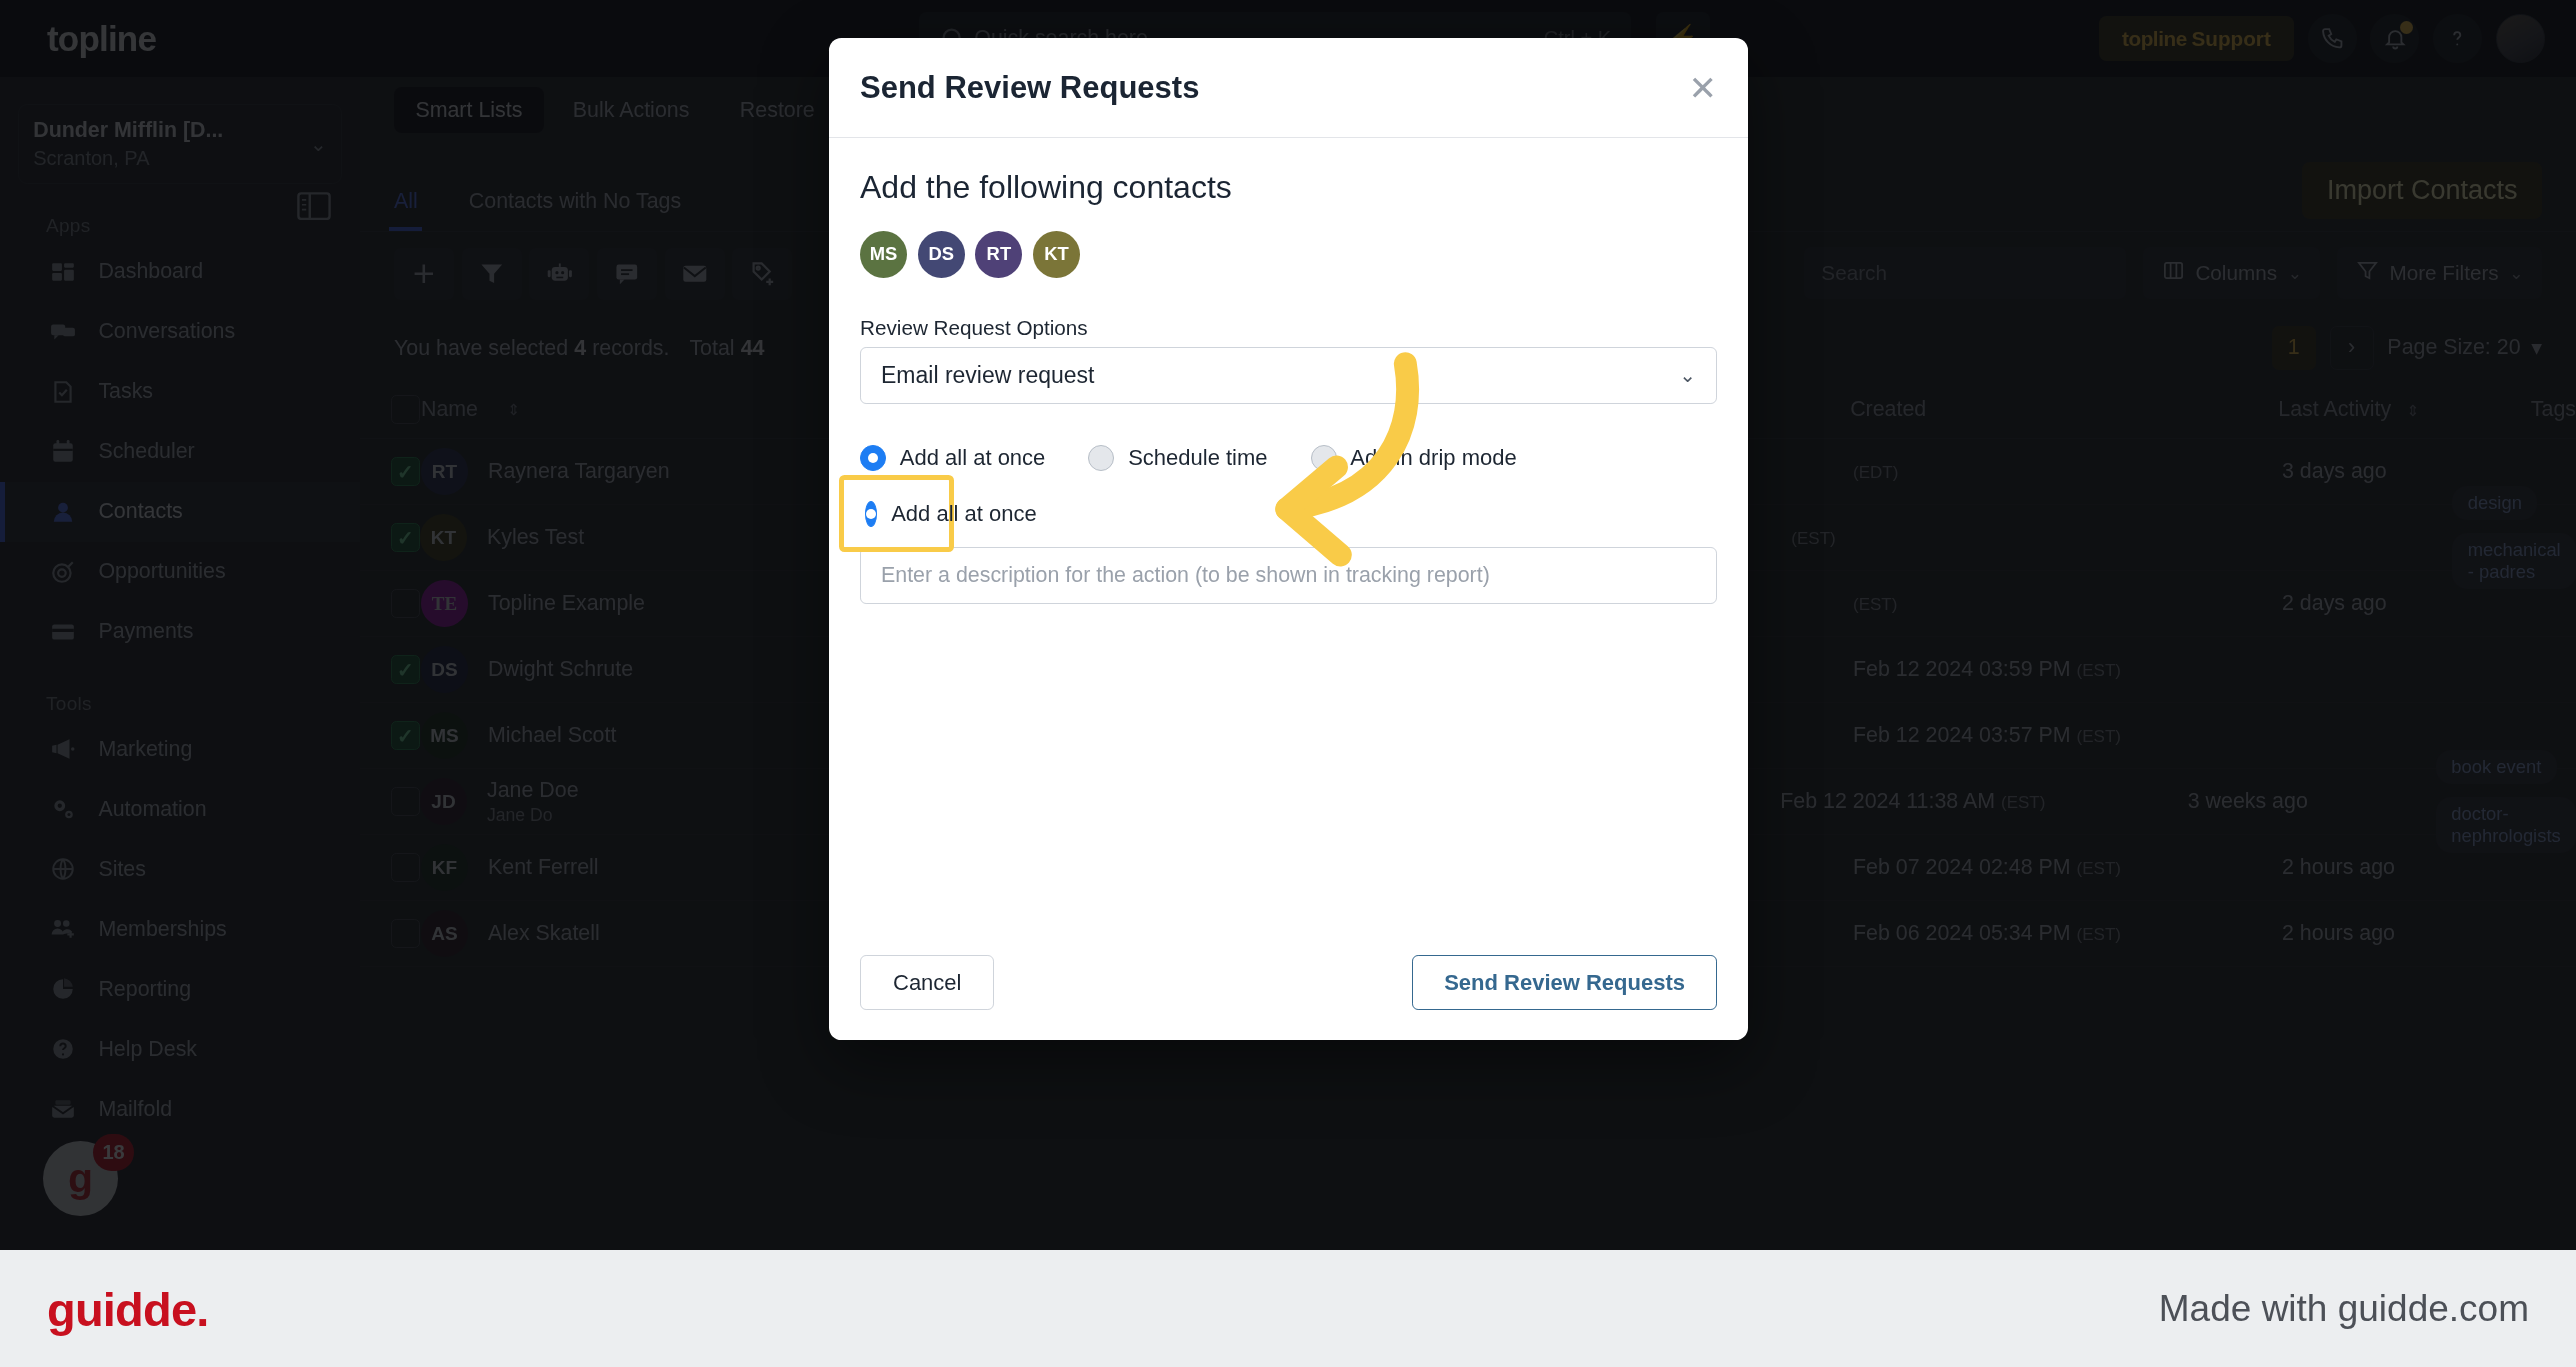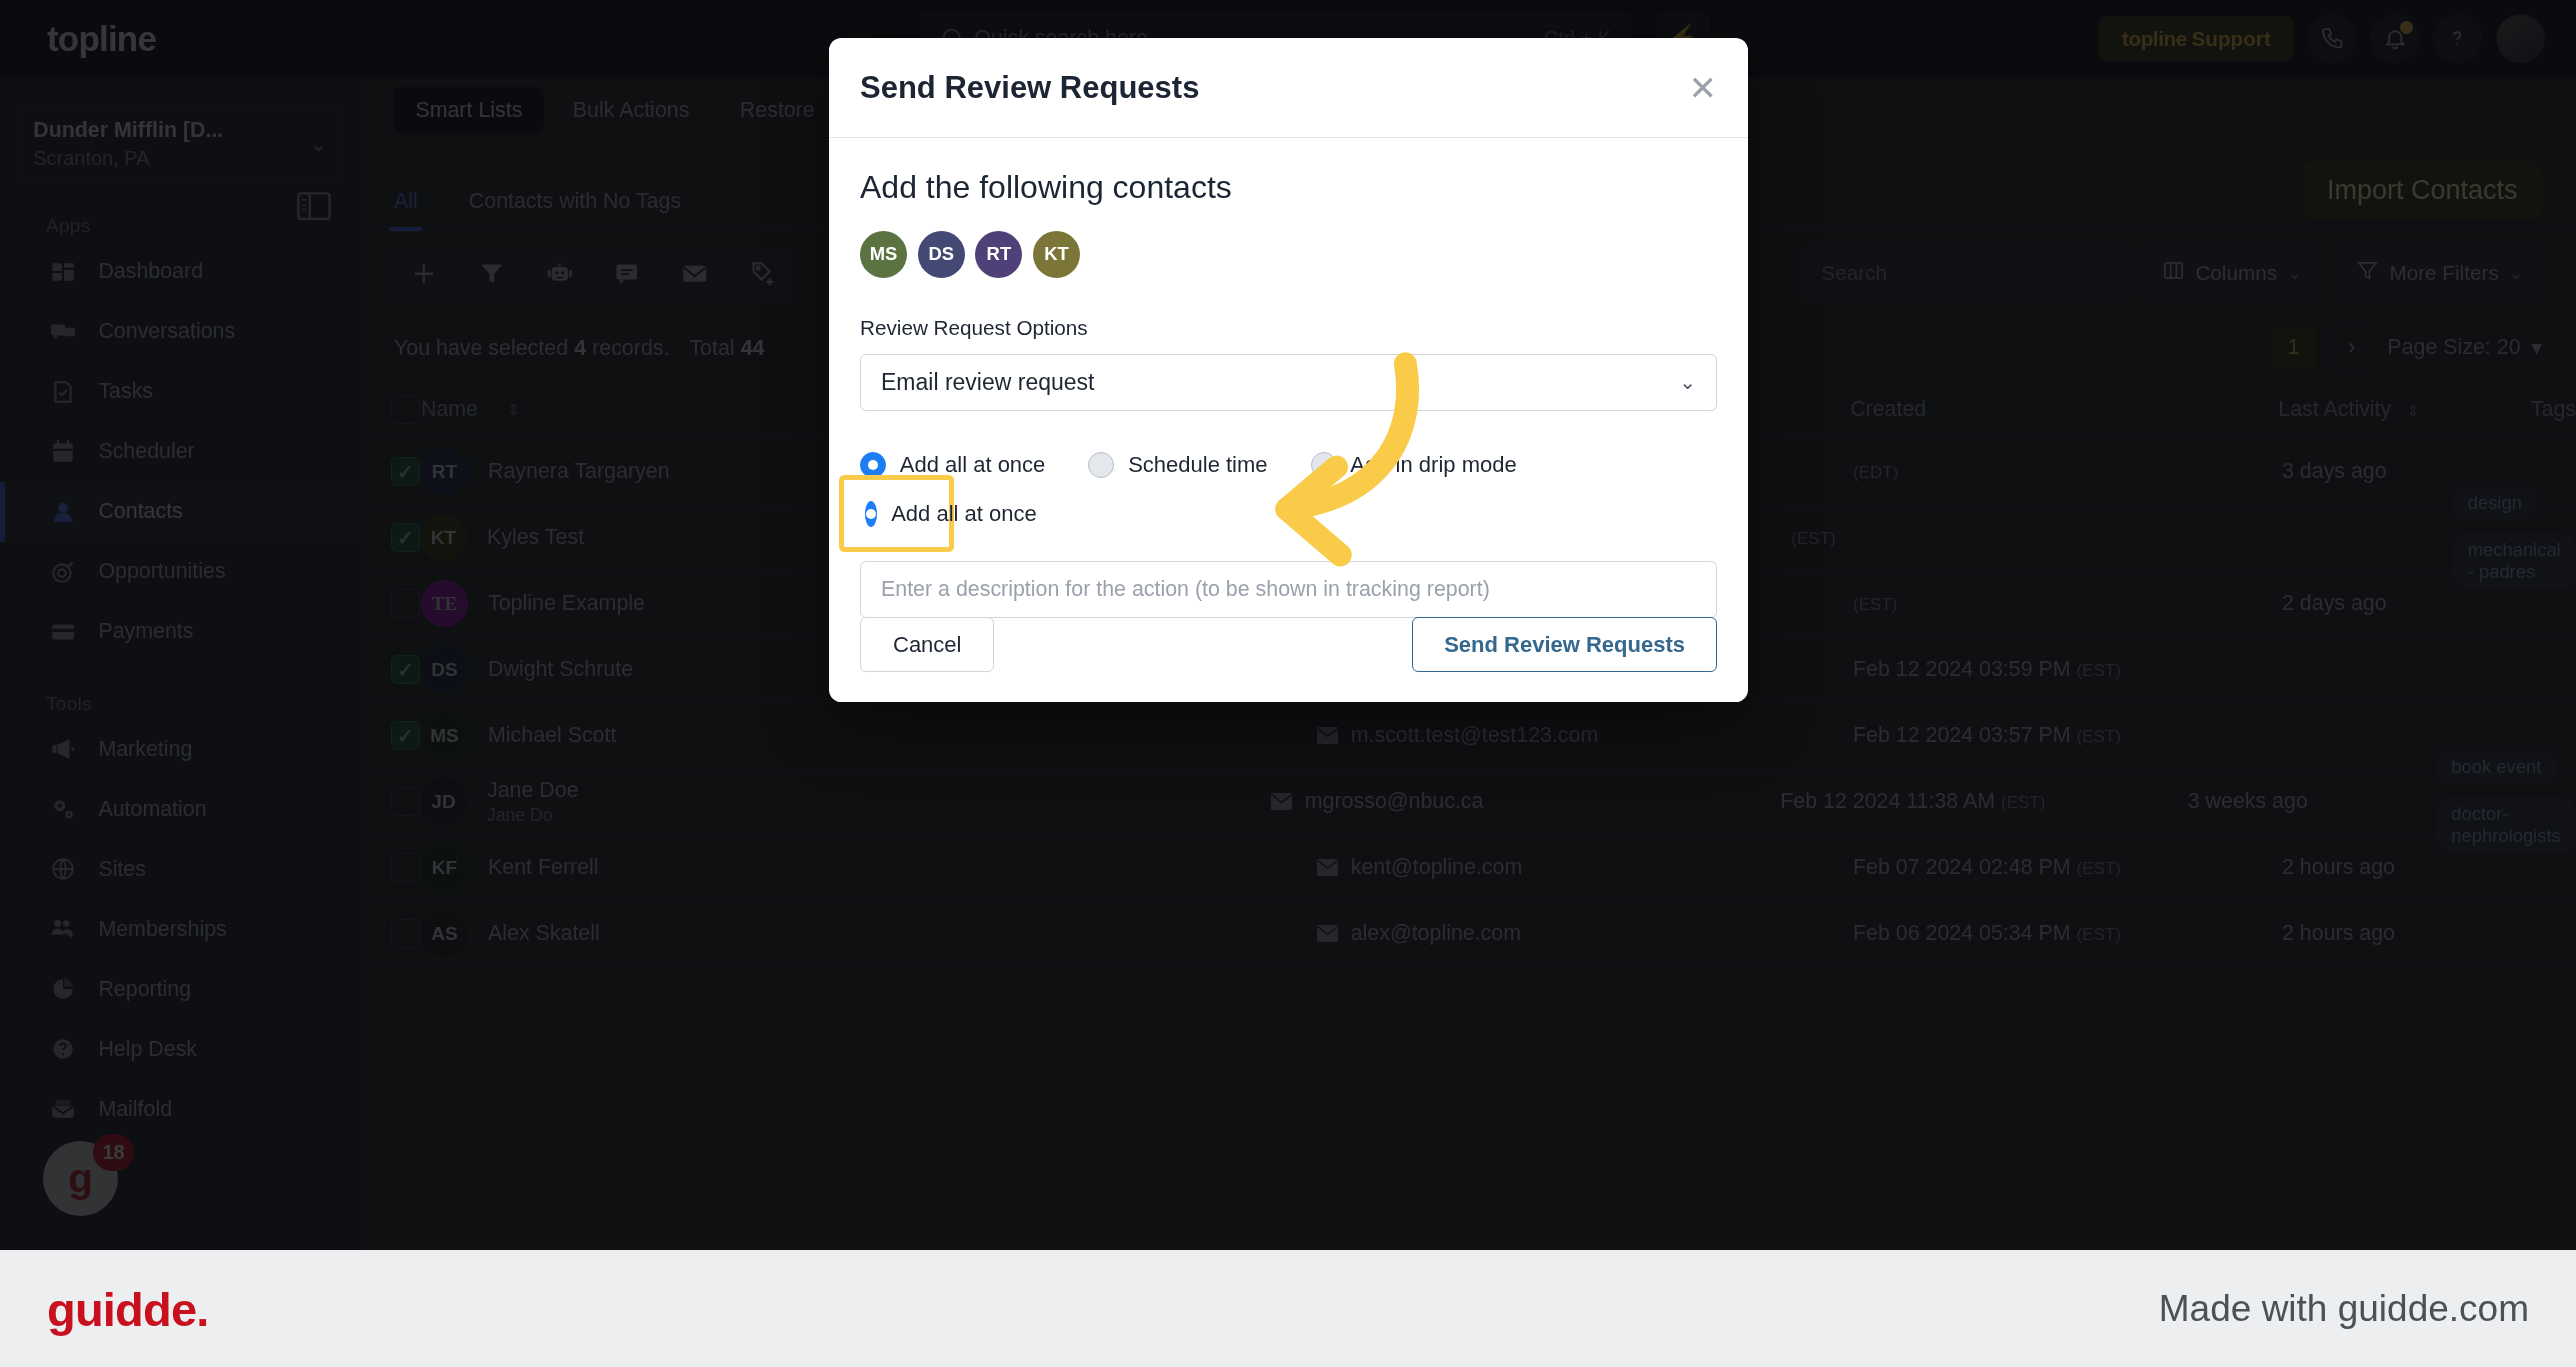--- a/index.html
+++ b/index.html
@@ -263,41 +263,41 @@
   .tag-chip {
     background: #34373c; color: #8fa6d8;
     font-size: 18.4px; padding: 6.1px 15.3px; border-radius: 15.3px; margin-left: 8px;
   }
   .sort-ico { margin-left: 9.2px; color: #7e838b; font-size: 15.3px; }
 
   
   #modal {
     position: absolute;
     left: 829px; top: 38px;
-    width: 919px; height: 664px;
+    width: 919px; height: 1002px;
     background: #ffffff; border-radius: 12.3px;
     z-index: 120;
     box-shadow: 0 23px 69px rgba(0,0,0,0.45);
     overflow: hidden;
   }
   #modal-header {
     height: 100px; display: flex; align-items: center;
     padding: 0 31px; border-bottom: 0.8px solid #e3e5e9;
   }
   #modal-title { flex: 1; font-size: 31px; font-weight: 700; color: #1b2533; }
   #modal-close { font-size: 34px; color: #9aa1ab; line-height: 1; }
   #modal-body { padding: 31px 31px 0 31px; }
   #modal-subtitle { font-size: 32px; color: #1b2533; font-weight: 400; }
   #avatar-row { display: flex; gap: 10.7px; margin-top: 24.5px; }
   .m-avatar {
     width: 47px; height: 47px; border-radius: 50%;
     display: flex; align-items: center; justify-content: center;
     font-size: 18.4px; font-weight: 600; color: #fff;
   }
-  .field-label { font-size: 20.7px; color: #1d2632; margin: 38px 0 14px 0; }
+  .field-label { font-size: 20.7px; color: #1d2632; margin: 38px 0 7px 0; }
   #rro-select {
     height: 57px; border: 0.8px solid #cfd4db; border-radius: 6.1px;
     display: flex; align-items: center; padding: 0 20px;
     font-size: 23px; color: #1d2632;
   }
   #rro-select .sel-val { flex: 1; }
   #rro-select .sel-caret { color: #4c5663; font-size: 20px; }
 
   #radio-row {
     display: flex; align-items: center; gap: 43px;

